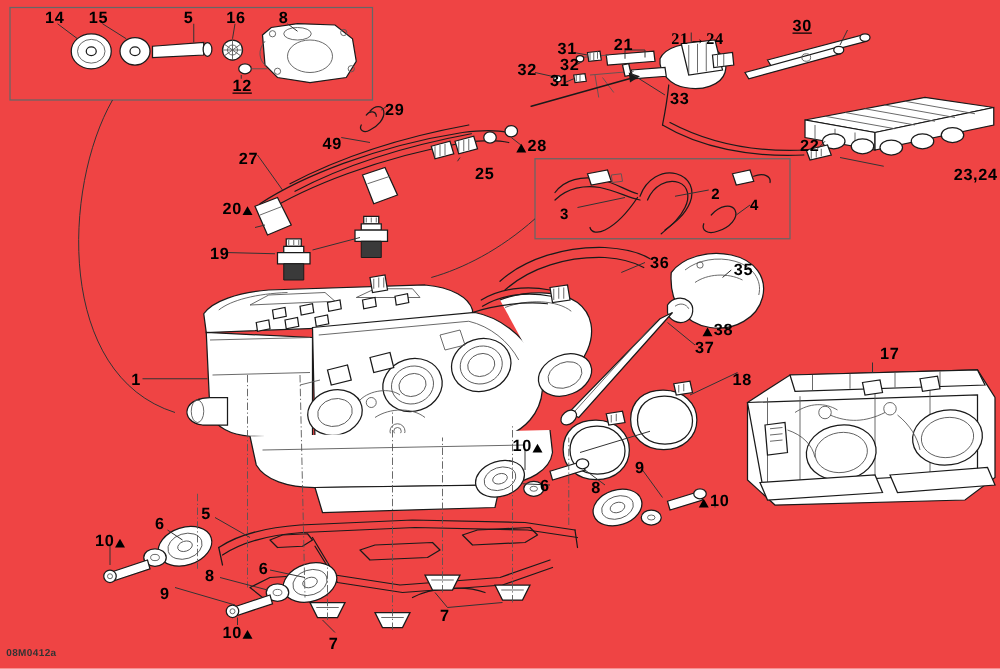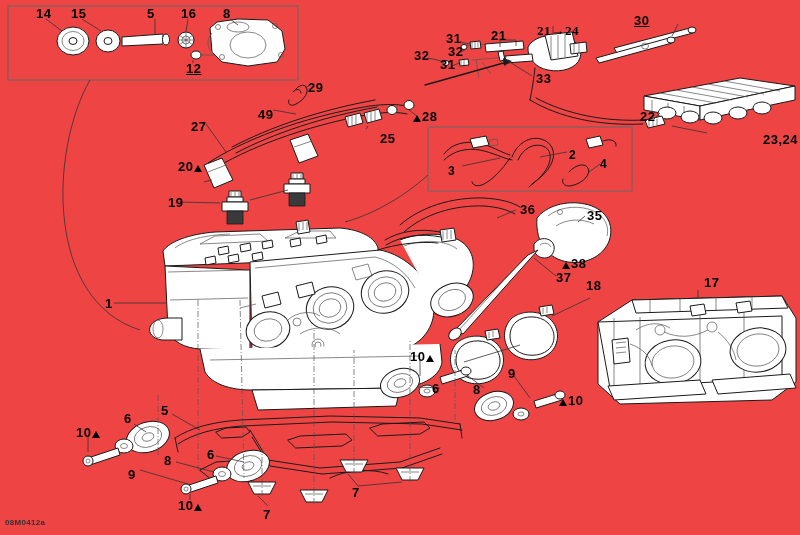--- a/index.html
+++ b/index.html
@@ -503,21 +503,21 @@
 
   <div class="callout sm" style="left:448px; top:165px;">3</div>
   <div class="callout sm" style="left:569px; top:149px;">2</div>
   <div class="callout sm" style="left:600px; top:158px;">4</div>
 
   <div class="callout" style="left:520px; top:203px;">36</div>
   <div class="callout" style="left:587px; top:209px;text-align:right;">35</div>
   <div class="callout" style="left:561px; top:257px;"><span class="arrowmark"></span><span>38</span></div>
   <div class="callout" style="left:556px; top:271px;">37</div>
   <div class="callout" style="left:664px; top:276px;margin-left:40px;">17</div>
-  <div class="callout" style="left:586px; top:279px;text-align:center;">18</div>
+  <div class="callout" style="left:586px; top:297px;text-align:center;">18</div>
 
   <div class="callout" style="left:410px; top:350px;"><span>10</span><span class="arrowmark"></span></div>
   <div class="callout" style="left:432px; top:382px;">6</div>
   <div class="callout" style="left:473px; top:383px;">8</div>
   <div class="callout" style="left:508px; top:367px;">9</div>
   <div class="callout" style="left:558px; top:394px;"><span class="arrowmark"></span><span>10</span></div>
 
   <div class="callout" style="left:124px; top:412px;">6</div>
   <div class="callout" style="left:161px; top:404px;">5</div>
   <div class="callout" style="left:76px;  top:426px;"><span>10</span><span class="arrowmark"></span></div>

